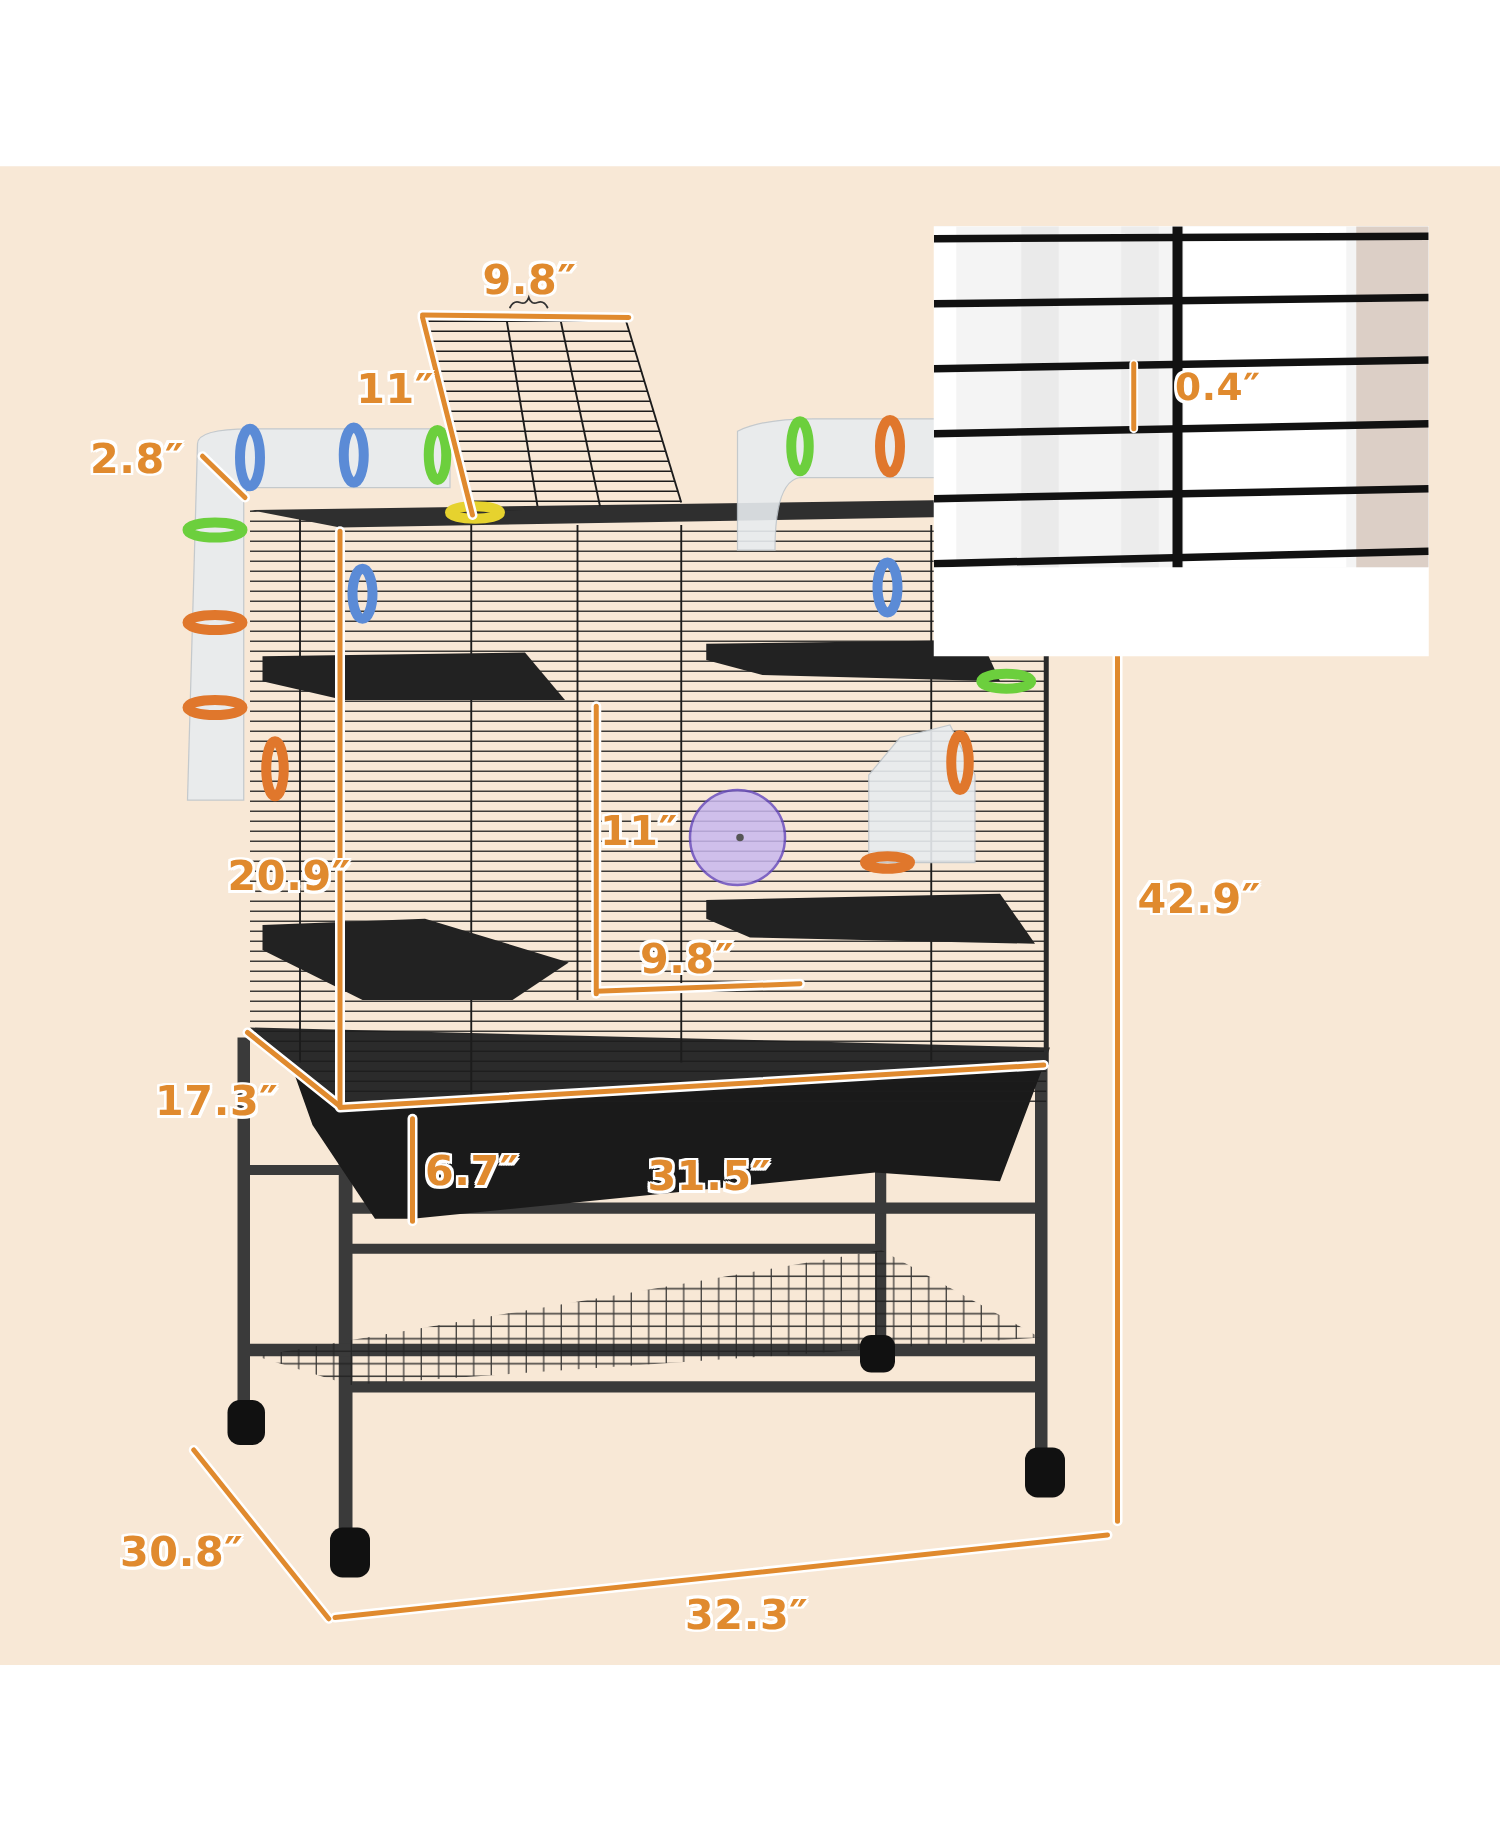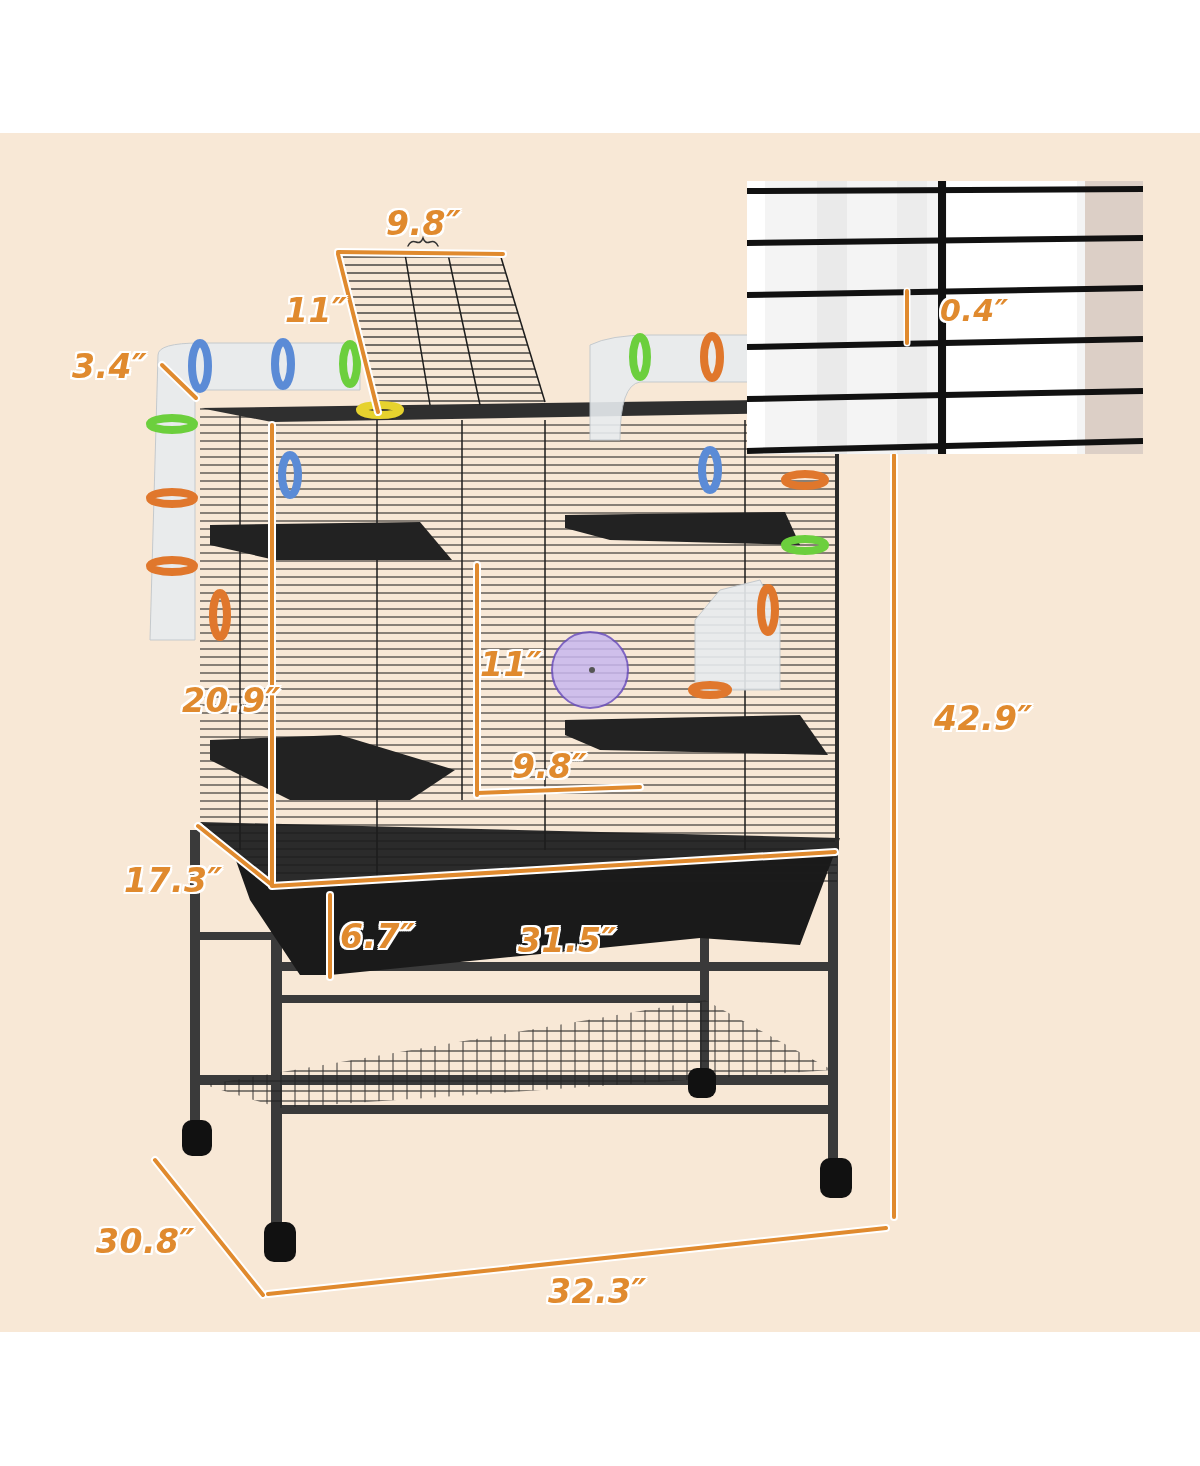--- a/index.html
+++ b/index.html
@@ -12,24 +12,23 @@
     position: absolute; left: 0; top: 133px; width: 1200px; height: 1199px;
     background: #f8e8d6;
   }
   svg.art { position: absolute; left: 0; top: 0; width: 1200px; height: 1466px; }
   .dim-label {
     position: absolute; color: #e08a2e; font-weight: bold; font-size: 33px;
     letter-spacing: 0.5px; line-height: 1;
     text-shadow: -2px 0 #fff, 2px 0 #fff, 0 -2px #fff, 0 2px #fff,
                  -2px -2px #fff, 2px 2px #fff, -2px 2px #fff, 2px -2px #fff;
     white-space: nowrap;
-    font-style: italic;
   }
   .inset {
-    position: absolute; left: 747px; top: 181px; width: 396px; height: 273px;
+    position: absolute; left: 747px; top: 181px; width: 396px; height: 344px;
     background: #ffffff; overflow: hidden;
   }
 </style>
 </head>
 <body>
 
 <div class="band"></div>
 
 <svg class="art" viewBox="0 0 1200 1466">
   <defs>
@@ -173,22 +172,22 @@
     </g>
     <line x1="195" y1="0" x2="195" y2="273" stroke="#111" stroke-width="8"></line>
     <line x1="160" y1="110" x2="160" y2="162" stroke="#fff" stroke-width="7" stroke-linecap="round"></line>
     <line x1="160" y1="110" x2="160" y2="162" stroke="#e08a2e" stroke-width="4" stroke-linecap="round"></line>
   </svg>
   <span class="dim-label" style="left:193px;top:115px;font-size:30px;">0.4″</span>
 </div>
 
 <span class="dim-label" style="left:386px;top:207px;">9.8″</span>
 <span class="dim-label" style="left:285px;top:294px;">11″</span>
-<span class="dim-label" style="left:72px;top:350px;">3.4″</span>
+<span class="dim-label" style="left:72px;top:350px;">2.8″</span>
 <span class="dim-label" style="left:148px;top:684px;margin-left:34px;">20.9″</span>
 <span class="dim-label" style="left:480px;top:648px;">11″</span>
 <span class="dim-label" style="left:512px;top:750px;">9.8″</span>
-<span class="dim-label" style="left:910px;top:702px;margin-left:24px;">42.9″</span>
+<span class="dim-label" style="left:910px;top:702px;">42.9″</span>
 <span class="dim-label" style="left:124px;top:864px;text-align:center;">17.3″</span>
 <span class="dim-label" style="left:518px;top:924px;">31.5″</span>
 <span class="dim-label" style="left:340px;top:920px;text-align:right;">6.7″</span>
 <span class="dim-label" style="left:96px;top:1225px;">30.8″</span>
 <span class="dim-label" style="left:548px;top:1275px;text-align:right;">32.3″</span>
 
 </body></html>

